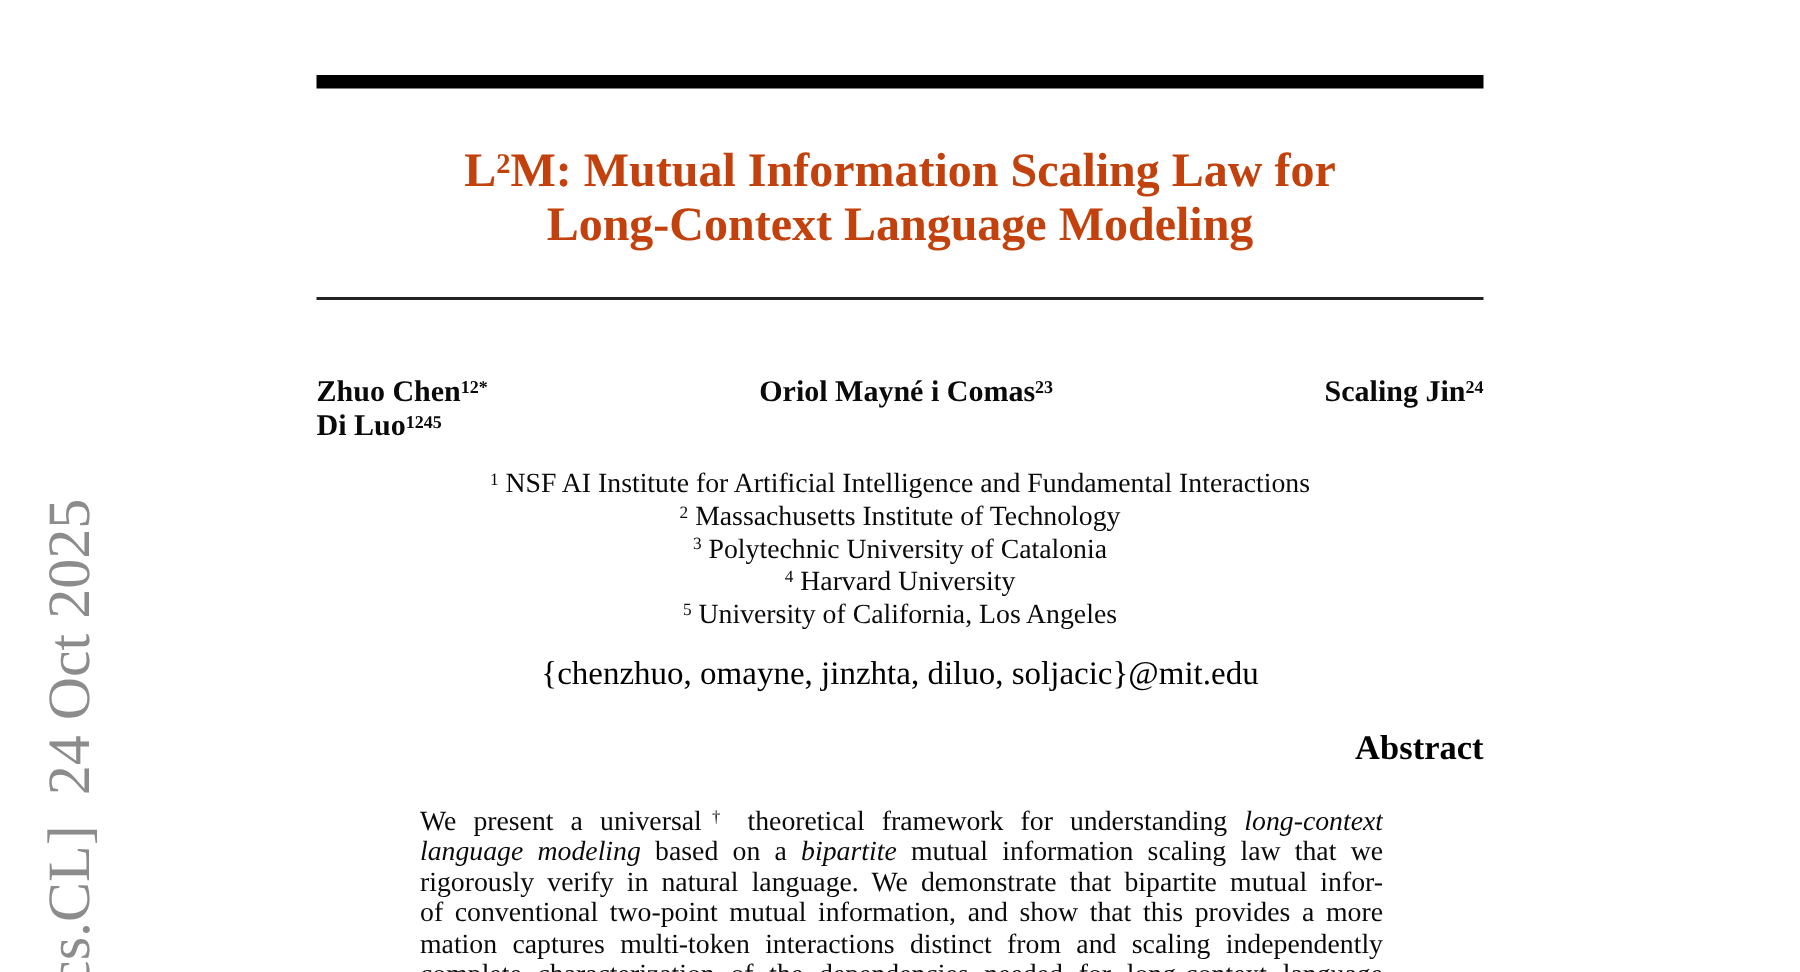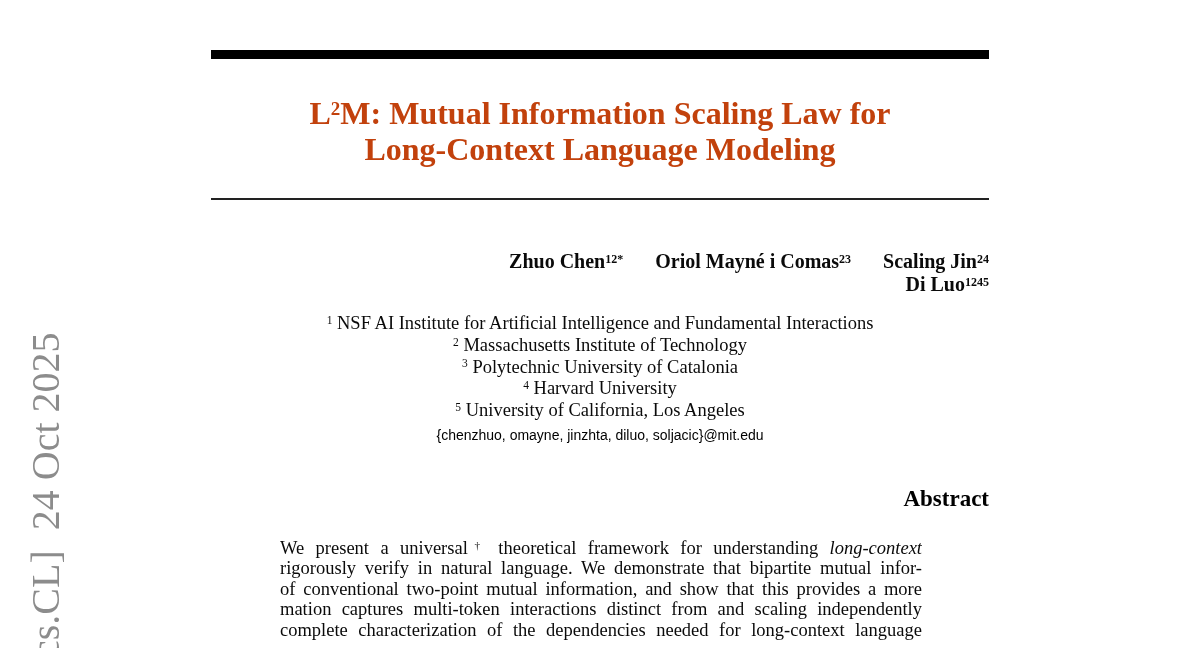--- a/index.html
+++ b/index.html
@@ -16,26 +16,26 @@
   }
   .col{position:absolute;left:211px;top:50px;width:778px;}
   .topbar{position:absolute;left:0;top:0;width:778px;height:9px;background:#000000;}
   .title{
     position:absolute;left:0;top:46px;width:778px;text-align:center;
     font-weight:bold;font-size:32px;line-height:35.5px;color:#c2410c;
   }
   .title sup{font-size:19px;line-height:0;position:relative;top:-0.45em;vertical-align:baseline;}
   .rule{position:absolute;left:0;top:148px;width:778px;height:2px;background:#222222;}
   .meta{position:absolute;left:0;top:200px;width:778px;text-align:center;}
-  .author-row{display:flex;justify-content:flex-end;gap:32px;font-weight:bold;font-size:20px;line-height:23px;}
+  .author-row{display:flex;justify-content:space-between;gap:32px;font-weight:bold;font-size:20px;line-height:23px;}
   .author-row sup{font-size:12px;line-height:0;position:relative;top:-0.45em;vertical-align:baseline;font-weight:bold;}
   .affils{font-size:18.5px;line-height:21.8px;margin-top:17px;}
   .affil sup{font-size:11.5px;line-height:0;position:relative;top:-0.45em;vertical-align:baseline;}
   .email{
-    font-family:Liberation Sans, sans-serif;font-size:14px;line-height:22px;margin-top:2px;
+    font-family:Liberation Serif, serif;font-size:22px;line-height:22px;margin-top:16px;
     color:#000;
   }
   .abstract-head{
     position:absolute;left:0;top:436px;width:778px;text-align:right;
     font-weight:bold;font-size:23px;line-height:26px;color:#000;
   }
   .abstract{
     position:absolute;left:69px;top:488px;width:642px;
     font-size:18.5px;line-height:20.4px;color:#0a0a0a;
   }
@@ -80,20 +80,21 @@
           <div class="affil"><sup>4</sup> Harvard University</div>
           <div class="affil"><sup>5</sup> University of California, Los Angeles</div>
         </div>
       <div class="email">{chenzhuo, omayne, jinzhta, diluo, soljacic}@mit.edu</div>
     </div>
 
     <div class="abstract-head">Abstract</div>
 
     <div class="abstract">
         <div class="abs-line"><span>We present a universal</span><sup>†</sup><span> theoretical framework for understanding </span><span class="it">long-context</span></div>
+        <div class="abs-line"><span class="it">language modeling</span><span> based on a </span><span class="it">bipartite</span><span> mutual information scaling law that we</span></div>
         <div class="abs-line"><span>rigorously verify in natural language. We demonstrate that bipartite mutual infor-</span></div>
         <div class="abs-line"><span>of conventional two-point mutual information, and show that this provides a more</span></div>
         <div class="abs-line"><span>mation captures multi-token interactions distinct from and scaling independently</span></div>
         <div class="abs-line"><span>complete characterization of the dependencies needed for long-context language</span></div>
       </div>
 
   </div>
 </div>
 
 </body></html>

